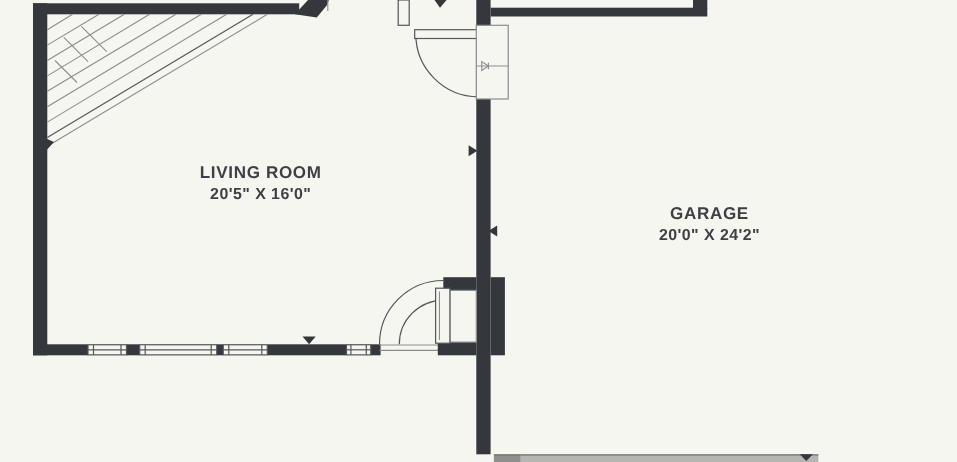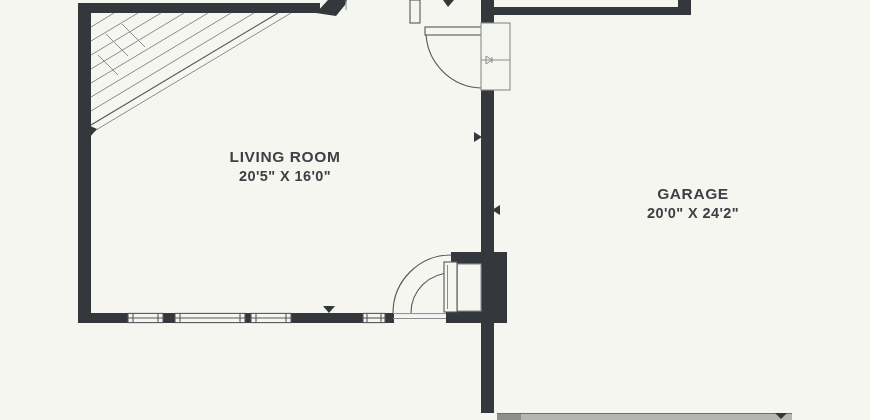--- a/index.html
+++ b/index.html
@@ -6,21 +6,21 @@
     --bg:#f6f6f0;
     --wall:#34383c;
     --line:#54575a;
     --frame:#8a8d8f;
     --text:#3d4145;
     --gdoor:#b5b5b1;
     --gdoor-dark:#8f8f8d;
   }
   html,body{margin:0;padding:0;background:var(--bg);}
   .plan-wrap{position:relative;width:744px;height:420px;background:var(--bg);overflow:hidden;
-             font-family:"Liberation Sans", sans-serif;margin-left:48px;}
+             font-family:"Liberation Sans", sans-serif;}
   svg{display:block}
   .wall{fill:var(--wall);stroke:none}
   .thin{stroke:var(--line);stroke-width:1.1;fill:none}
   .thin-lt{stroke:var(--frame);stroke-width:1;fill:none}
   .winfill{fill:var(--bg);stroke:var(--line);stroke-width:1.1}
   .leaf{fill:var(--bg);stroke:var(--line);stroke-width:1.1}
   .marker{fill:var(--wall)}
   .room-name{fill:var(--text);font-size:15.5px;font-weight:600;letter-spacing:.6px;}
   .room-dims{fill:var(--text);font-size:14.5px;font-weight:600;letter-spacing:.4px;}
 </style>

